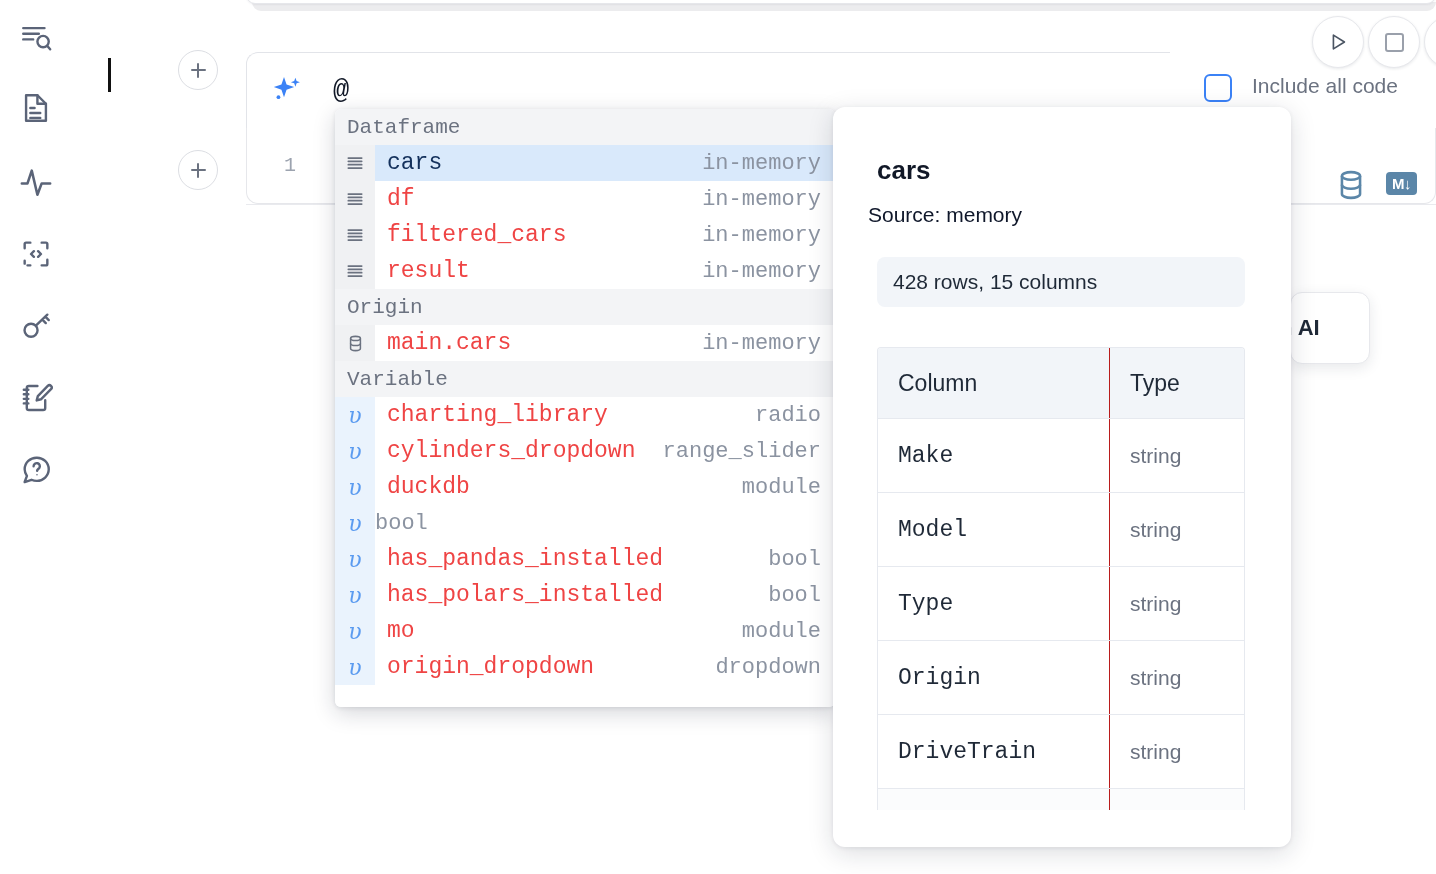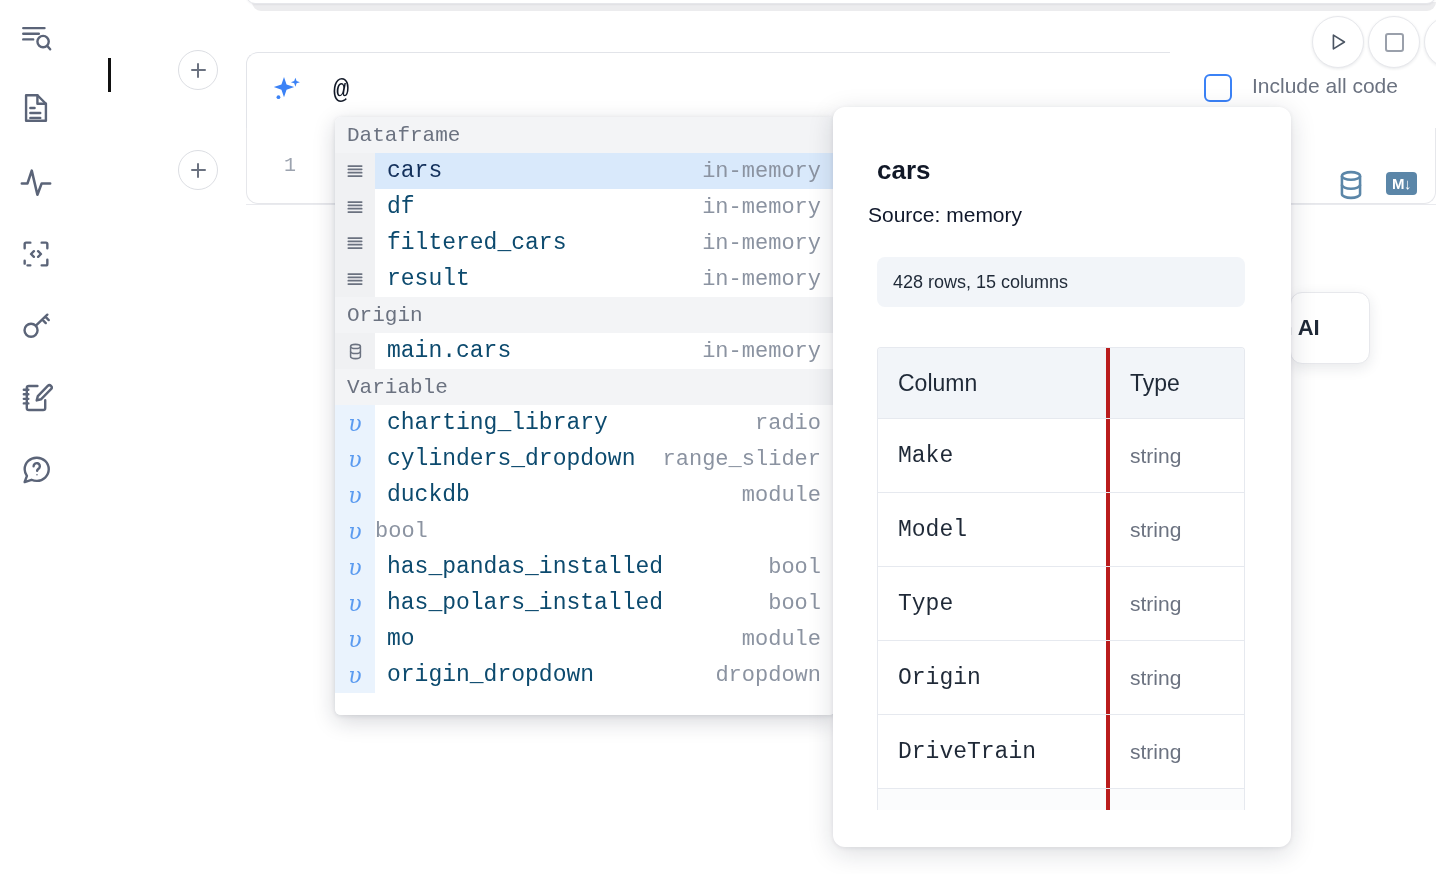--- a/index.html
+++ b/index.html
@@ -134,40 +134,40 @@
     font-size: 22px; font-weight: bold; color: #1f2937;
     margin-left: -12px; white-space: nowrap;
   }
 
   
   .ac {
     position: absolute; left: 335px; top: 109px;
     width: 500px; height: 598px;
     background: #ffffff; border-radius: 6px;
     box-shadow: 0 6px 22px rgba(20,30,50,.18), 0 1px 4px rgba(20,30,50,.10);
-    overflow: hidden; z-index: 40; margin-top: 8px;
+    overflow: hidden; z-index: 40;
   }
   .ac-group {
     height: 36px; background: #f3f4f6;
     display: flex; align-items: center; padding-left: 12px;
     font-family: "Liberation Mono", monospace; font-size: 21px; color: #6b7280;
   }
   .ac-row {
     height: 36px; display: flex; align-items: center;
     font-family: "Liberation Mono", monospace; font-size: 23px;
     cursor: pointer; position: relative; background: #fff;
   }
   .ac-row.sel { background: #d9e9fb; }
   .ac-gutter {
     width: 40px; height: 36px; flex: 0 0 40px;
     display: flex; align-items: center; justify-content: center;
     background: #f0f1f3;
   }
   .ac-row.var .ac-gutter { background: #eaf3fd; }
-  .ac-name { flex: 1; padding-left: 12px; color: #0c4a6e; white-space: nowrap; }
+  .ac-name { flex: 1; padding-left: 12px; color: #ef4444; white-space: nowrap; }
   .ac-row.sel .ac-name { color: #14315c; }
   .ac-type {
     color: #8b93a1; padding-right: 14px; white-space: nowrap;
     font-size: 22px;
     text-align: center;
   }
   .glyph-v {
     font-family: "DejaVu Serif", serif; font-style: italic;
     color: #5b9bf0; font-size: 22px;
   }
@@ -190,35 +190,35 @@
     font-size: 26px; font-weight: bold; color: #111827;
   }
   .doc-source {
     position: absolute; left: 35px; top: 96px;
     font-size: 21px; color: #0f172a;
   }
   .doc-stat {
     position: absolute; left: 44px; top: 150px; width: 368px; height: 50px;
     background: #f2f5f9; border-radius: 8px;
     display: flex; align-items: center; padding-left: 16px;
-    font-size: 18px; color: #1f2937;
+    font-size: 21px; color: #1f2937;
   }
   .doc-table {
     position: absolute; left: 44px; top: 240px; width: 368px;
     border: 1px solid #e6e9ef; border-bottom: none;
     border-radius: 4px 4px 0 0; overflow: hidden;
   }
   .dt-head { display: flex; background: #f2f5f9; height: 70px; }
   .dt-head div {
     display: flex; align-items: center; padding-left: 20px;
     font-size: 23px; color: #1f2937;
   }
   .dt-row { display: flex; height: 74px; border-top: 1px solid #e6e9ef; }
   .dt-row div { display: flex; align-items: center; padding-left: 20px; }
-  .dt-c1 { width: 232px; flex: 0 0 232px; border-right: 4px solid #b91c1c; }
+  .dt-c1 { width: 232px; flex: 0 0 232px; border-right: 1px solid #b91c1c; }
   .dt-c2 { flex: 1; }
   .dt-col-name { font-family: "Liberation Mono", monospace; font-size: 23px; color: #1f2937; }
   .dt-col-type { font-size: 21px; color: #6b7280; }
   .dt-row.partial { height: 22px; overflow: hidden; background: #fbfcfd; }
 </style>
 </head>
 <body>
 
 <div class="root">
 

